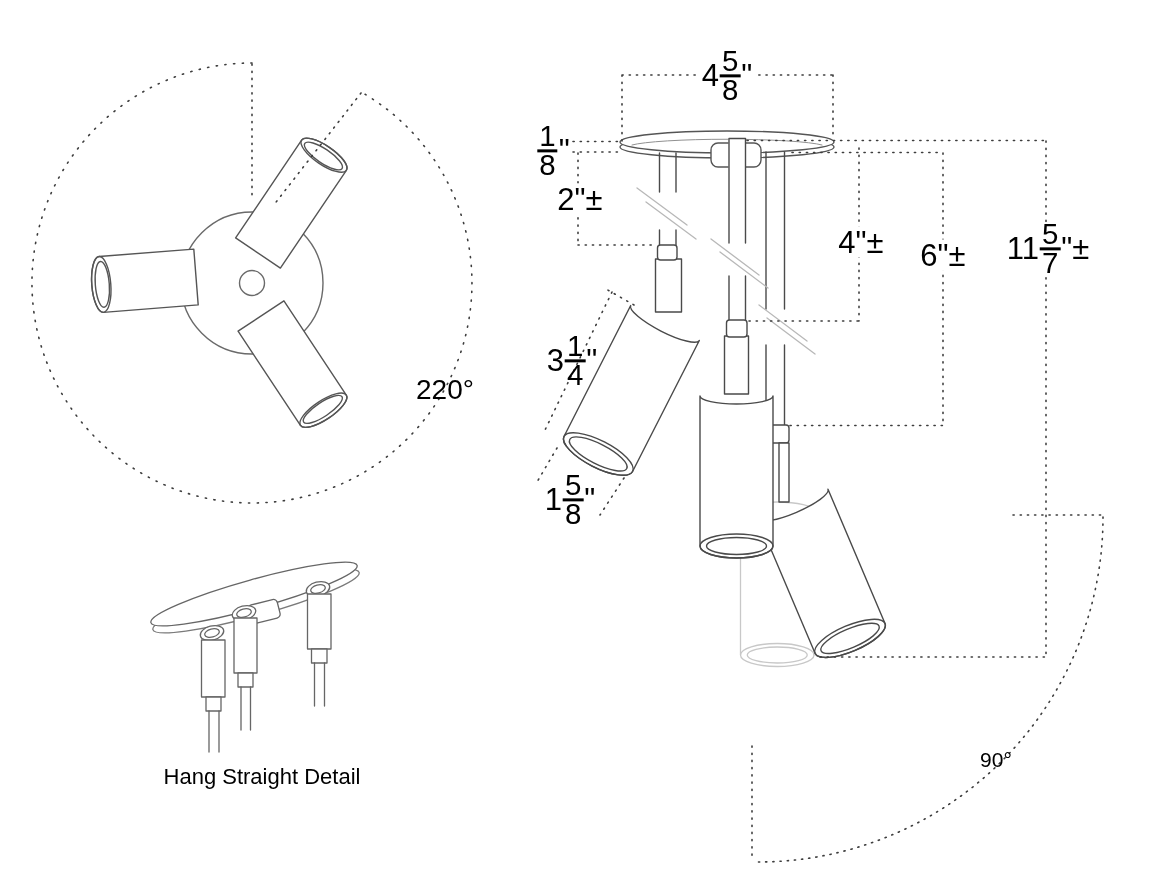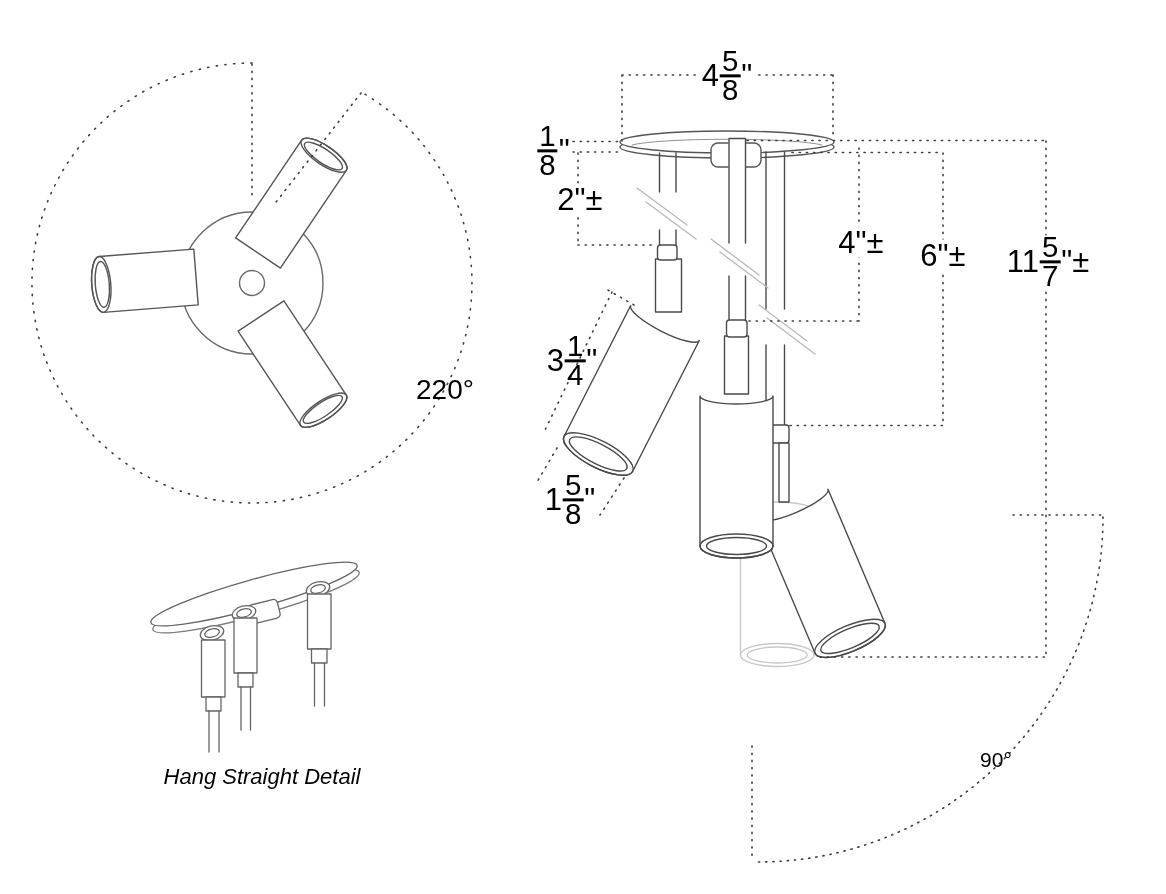--- a/index.html
+++ b/index.html
@@ -192,21 +192,21 @@
 </div>
 
 <div class="dim" style="left:861px;top:242px;">
   <span>4"±</span>
 </div>
 
 <div class="dim" style="left:943px;top:255px;">
   <span>6"±</span>
 </div>
 
-<div class="dim" style="left:1048px;top:262px;">
+<div class="dim" style="left:1048px;top:249px;">
   <span>11</span>
   <span class="frac">
     <span class="num">5</span>
     <span class="den">7</span>
   </span>
   <span>"±</span>
 </div>
 
 <div class="dim nobg" style="left:572px;top:361px;">
   <span>3</span>
@@ -227,15 +227,15 @@
 </div>
 
 <div class="dim nobg angle" style="left:445px;top:390px;">
   <span>220°</span>
 </div>
 
 <div class="dim nobg angle" style="left:996px;top:759px;font-size:21px;">
   <span>90°</span>
 </div>
 
-<div class="caption" style="left:262px;top:777px;font-style:italic;">Hang Straight Detail</div>
+<div class="caption" style="left:262px;top:777px;">Hang Straight Detail</div>
 
 </div>
 
 </body></html>

